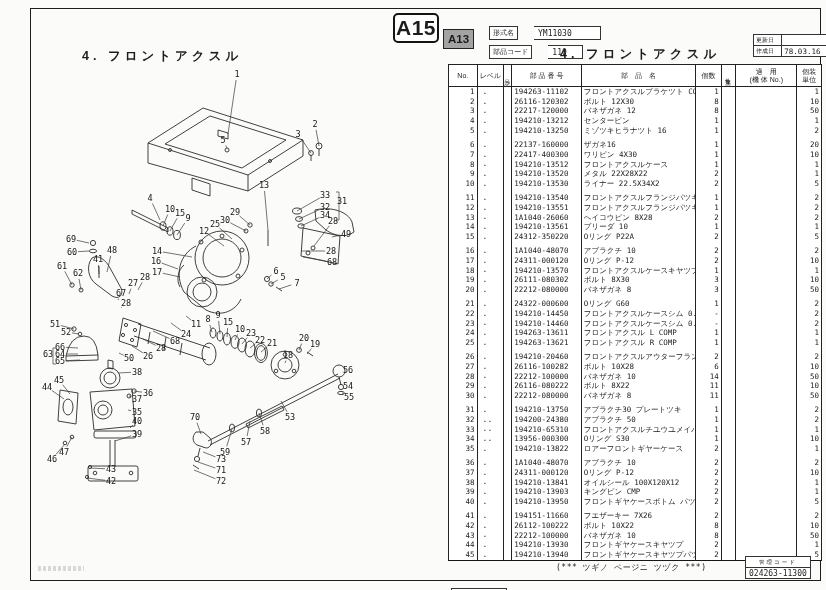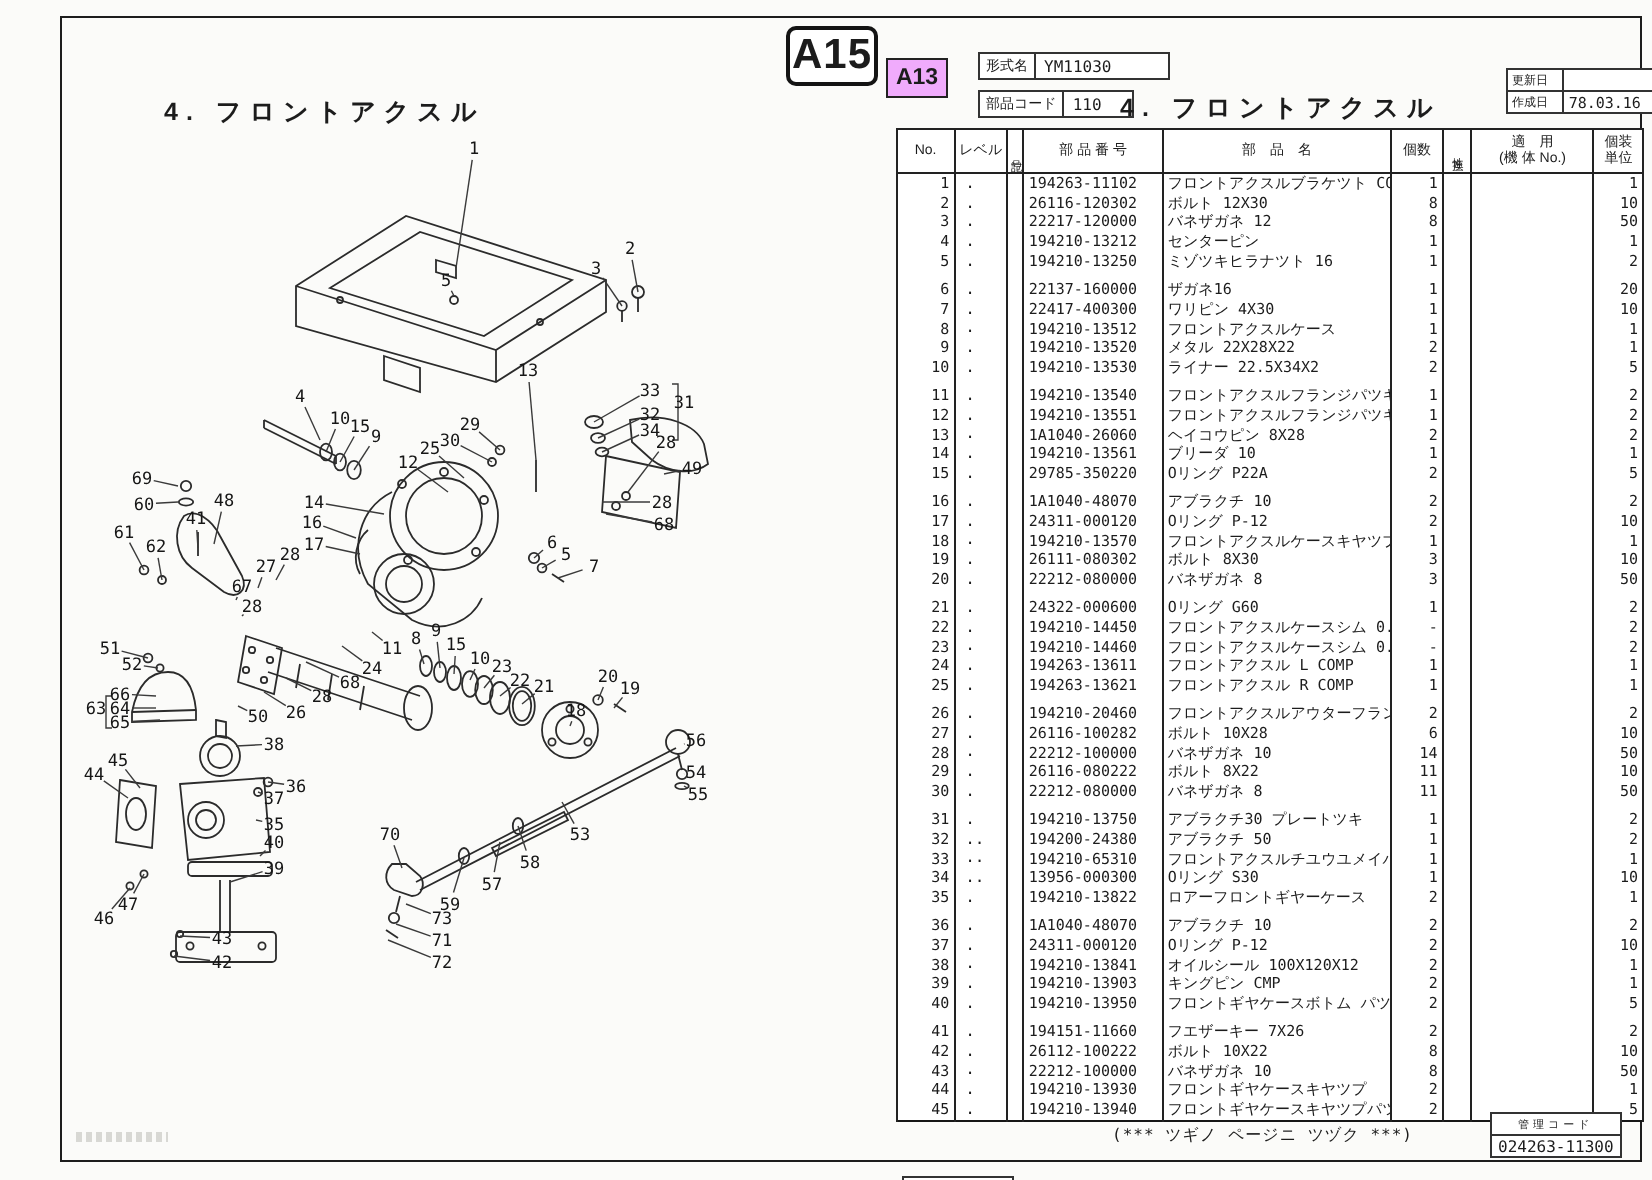--- a/index.html
+++ b/index.html
@@ -29,23 +29,23 @@
   .a15{
     position:absolute;left:393px;top:13px;width:46px;height:30px;
     border:2.6px solid #141414;border-radius:5px;box-sizing:border-box;
     display:flex;align-items:center;justify-content:center;
     font-size:21px;font-weight:bold;letter-spacing:.5px;background:#fff;
   }
   .a13{
     position:absolute;left:443px;top:29px;width:31px;height:20px;
     border:1.4px solid #222;box-sizing:border-box;
     display:flex;align-items:center;justify-content:center;
-    font-size:11.5px;font-weight:bold;background:#f0abfc;
-  }
-  .kv{position:absolute;display:flex;align-items:stretch;font-size:7px;}
+    font-size:11.5px;font-weight:bold;background:#a3a3a3;
+  }
+  .kv{position:absolute;display:flex;align-items:stretch;font-size:7px;gap:16px;}
   .kv .k{
     border:1px solid #333;padding:1px 3px;display:flex;align-items:center;
     background:#fff;white-space:nowrap;
   }
   .kv .v{
     border:1px solid #333;border-left:none;padding:1px 4px;min-width:58px;
     display:flex;align-items:center;font-family:"DejaVu Sans Mono",monospace;
     font-size:8px;background:#fff;white-space:nowrap;
   }
   .kv.model{left:489px;top:26px;}
@@ -637,21 +637,21 @@
         <td class="c-name">ブリーダ 10</td>
         <td class="c-qty">1</td>
         <td class="c-compat"></td>
         <td class="c-remark"></td>
         <td class="c-unit">1</td>
       </tr>
       <tr>
         <td class="c-no">15</td>
         <td class="c-level">.</td>
         <td class="c-sym"></td>
-        <td class="c-pn">29785-350220</td>
+        <td class="c-pn">24312-350220</td>
         <td class="c-name">Oリング P22A</td>
         <td class="c-qty">2</td>
         <td class="c-compat"></td>
         <td class="c-remark"></td>
         <td class="c-unit">5</td>
       </tr>
       <tr class="spacer">
         <td></td>
         <td></td>
         <td></td>

